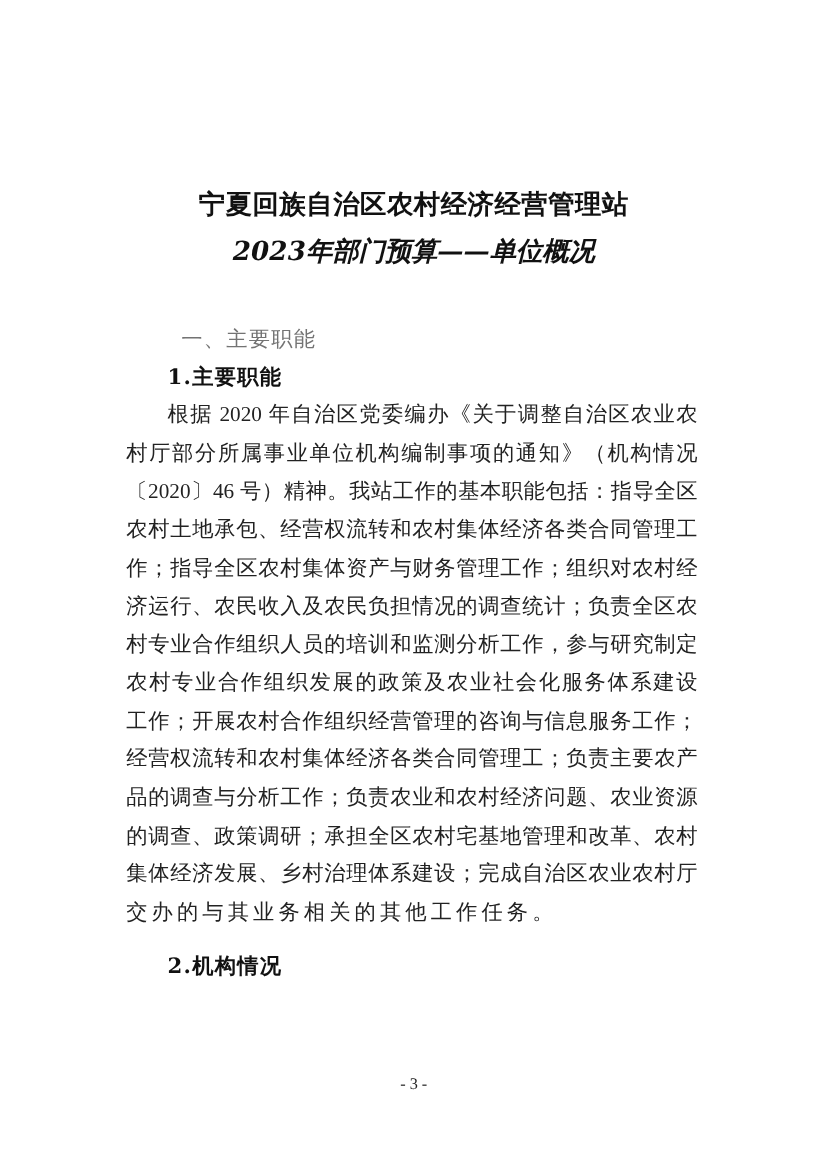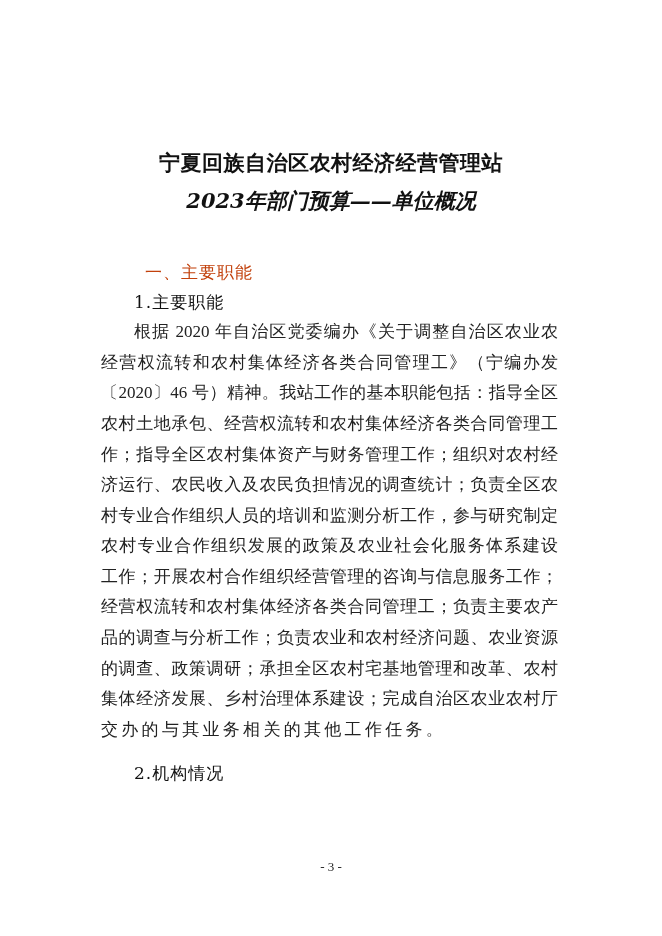--- a/index.html
+++ b/index.html
@@ -17,45 +17,45 @@
   .t2 { top: 187px; font-style: italic; }
   .line {
     position: absolute; left: 101px; width: 457px; height: 30px;
     font-size: 17px; line-height: 30px; white-space: nowrap;
     text-align: justify; text-align-last: justify;
     font-family: Liberation Serif, serif; color: #222;
   }
   .indent { left: 134px; width: 424px; }
   .h1 {
     position: absolute; left: 145px; font-size: 17px; line-height: 30px;
-    font-family: "DejaVu Sans", "Liberation Sans", sans-serif; color: #c2410c;
+    font-family: "DejaVu Sans", "Liberation Sans", sans-serif; color: #737373;
     letter-spacing: 1px;
   }
   .h2 {
-    position: absolute; left: 134px; font-size: 17px; line-height: 30px; font-weight: normal;
+    position: absolute; left: 134px; font-size: 17px; line-height: 30px; font-weight: bold;
     font-family: "DejaVu Serif", "Liberation Serif", serif; color: #111; letter-spacing: 1px;
   }
   .last { text-align-last: left; letter-spacing: 3.3px; }
   .pagenum {
     position: absolute; top: 857px; left: 0; width: 662px; text-align: center;
     font-size: 13px; line-height: 20px; font-family: "Liberation Serif", serif; color: #222;
   }
 </style>
 </head>
 <body>
 
 <div class="page">
   <div class="title t1">宁夏回族自治区农村经济经营管理站</div>
   <div class="title t2">2023年部门预算——单位概况</div>
 
   <div class="h1" style="top:257px">一、主要职能</div>
   <div class="h2" style="top:287px">1.主要职能</div>
 
   <div class="line indent" style="top:317px">根据 2020 年自治区党委编办《关于调整自治区农业农</div>
-  <div class="line" style="top:348px">经营权流转和农村集体经济各类合同管理工》（宁编办发</div>
+  <div class="line" style="top:348px">村厅部分所属事业单位机构编制事项的通知》（机构情况</div>
   <div class="line" style="top:378px">〔2020〕46 号）精神。我站工作的基本职能包括：指导全区</div>
   <div class="line" style="top:409px">农村土地承包、经营权流转和农村集体经济各类合同管理工</div>
   <div class="line" style="top:440px">作；指导全区农村集体资产与财务管理工作；组织对农村经</div>
   <div class="line" style="top:470px">济运行、农民收入及农民负担情况的调查统计；负责全区农</div>
   <div class="line" style="top:501px">村专业合作组织人员的培训和监测分析工作，参与研究制定</div>
   <div class="line" style="top:531px">农村专业合作组织发展的政策及农业社会化服务体系建设</div>
   <div class="line" style="top:562px">工作；开展农村合作组织经营管理的咨询与信息服务工作；</div>
   <div class="line" style="top:592px">经营权流转和农村集体经济各类合同管理工；负责主要农产</div>
   <div class="line" style="top:654px">的调查、政策调研；承担全区农村宅基地管理和改革、农村</div>
   <div class="line" style="top:623px">品的调查与分析工作；负责农业和农村经济问题、农业资源</div>

